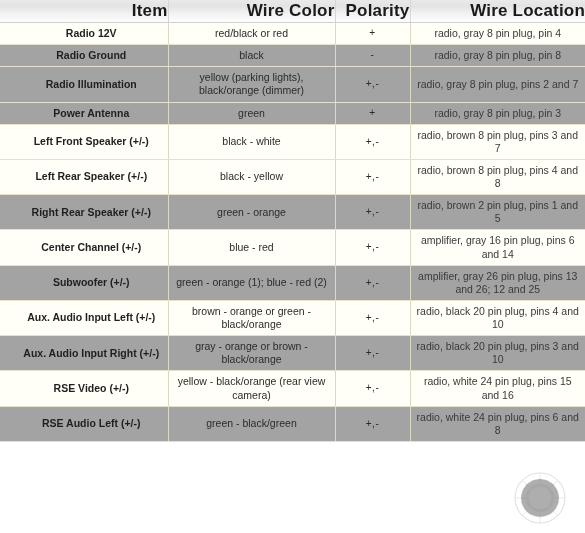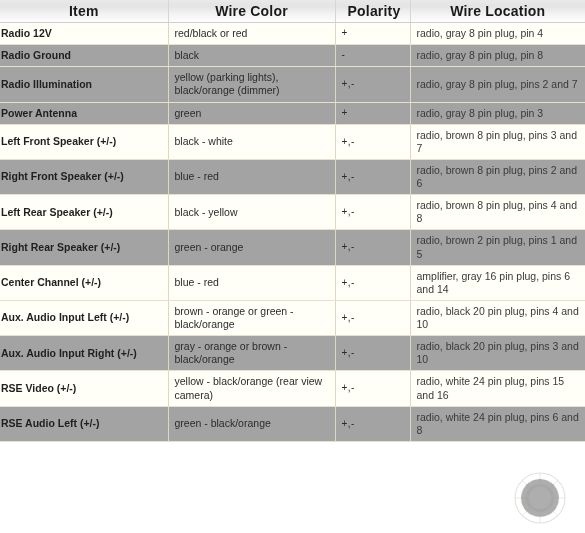--- a/index.html
+++ b/index.html
@@ -23,57 +23,58 @@
     z-index: 1;
   }
 
   #wiring-table col.col-item      { width: 168px; }
   #wiring-table col.col-color     { width: 167px; }
   #wiring-table col.col-polarity  { width: 75px; }
   #wiring-table col.col-location  { width: 175px; }
 
   thead th {
     height: 22px;
-    padding: 0 12px;
+    padding: 0 0;
     background: linear-gradient(to bottom, #e9e9e9 0%, #e3e3e3 28%, #f2f2f2 62%, #fdfdfd 100%);
     border-right: 1px solid #d6d6d6;
     border-bottom: 1px solid #cfcfcf;
-    font-size: 14px;
+    font-size: 17px;
     font-weight: bold;
     color: #1a1a1a;
-    text-align: center;
+    text-align: right;
     vertical-align: middle;
     letter-spacing: 0.2px;
   }
   thead th:last-child { border-right: none; }
 
   tbody td {
     border-right: 1px solid #ddd8c4;
     border-bottom: 1px solid #e6e1cf;
     padding: 4px 6px;
     font-size: 10.5px;
     color: #2b2b2b;
     vertical-align: middle;
     line-height: 1.25;
   }
   tbody td:last-child { border-right: none; }
 
   tbody tr.row-odd  td { background: #fffff8; }
   tbody tr.row-even td { background: #a3a3a3; margin-top: 16px; }
 
   td.cell-item {
-    text-align: left;
+    text-align: center;
     font-weight: bold;
     font-size: 10.5px;
-    padding-left: 1px;
+    padding-left: 21px;
     color: #1f1f1f;
   }
   td.cell-color,
   td.cell-polarity,
   td.cell-location {
+    text-align: center;
   }
   td.cell-polarity {
     font-size: 10px;
     letter-spacing: 0.5px;
   }
   td.cell-location {
     color: #3a3a3a;
   }
 
   
@@ -130,65 +131,65 @@
         <td class="cell-color">green</td>
         <td class="cell-polarity">+</td>
         <td class="cell-location">radio, gray 8 pin plug, pin 3</td>
       </tr>
       <tr class="row-odd">
         <td class="cell-item">Left Front Speaker (+/-)</td>
         <td class="cell-color">black - white</td>
         <td class="cell-polarity">+,-</td>
         <td class="cell-location">radio, brown 8 pin plug, pins 3 and 7</td>
       </tr>
-      <tr class="row-even">
-        <td class="cell-item">Right Front Speaker (+/-)</td>
-        <td class="cell-color">blue - red</td>
-        <td class="cell-polarity">+,-</td>
-        <td class="cell-location">radio, brown 8 pin plug, pins 2 and 6</td>
-      </tr>
       <tr class="row-odd">
         <td class="cell-item">Left Rear Speaker (+/-)</td>
         <td class="cell-color">black - yellow</td>
         <td class="cell-polarity">+,-</td>
         <td class="cell-location">radio, brown 8 pin plug, pins 4 and 8</td>
       </tr>
       <tr class="row-even">
         <td class="cell-item">Right Rear Speaker (+/-)</td>
         <td class="cell-color">green - orange</td>
         <td class="cell-polarity">+,-</td>
         <td class="cell-location">radio, brown 2 pin plug, pins 1 and 5</td>
       </tr>
       <tr class="row-odd">
         <td class="cell-item">Center Channel (+/-)</td>
         <td class="cell-color">blue - red</td>
         <td class="cell-polarity">+,-</td>
         <td class="cell-location">amplifier, gray 16 pin plug, pins 6 and 14</td>
       </tr>
+      <tr class="row-even">
+        <td class="cell-item">Subwoofer (+/-)</td>
+        <td class="cell-color">green - orange (1); blue - red (2)</td>
+        <td class="cell-polarity">+,-</td>
+        <td class="cell-location">amplifier, gray 26 pin plug, pins 13 and 26; 12 and 25</td>
+      </tr>
       <tr class="row-odd">
         <td class="cell-item">Aux. Audio Input Left (+/-)</td>
         <td class="cell-color">brown - orange or green - black/orange</td>
         <td class="cell-polarity">+,-</td>
         <td class="cell-location">radio, black 20 pin plug, pins 4 and 10</td>
       </tr>
       <tr class="row-even">
         <td class="cell-item">Aux. Audio Input Right (+/-)</td>
         <td class="cell-color">gray - orange or brown - black/orange</td>
         <td class="cell-polarity">+,-</td>
         <td class="cell-location">radio, black 20 pin plug, pins 3 and 10</td>
       </tr>
       <tr class="row-odd">
         <td class="cell-item">RSE Video (+/-)</td>
         <td class="cell-color">yellow - black/orange (rear view camera)</td>
         <td class="cell-polarity">+,-</td>
         <td class="cell-location">radio, white 24 pin plug, pins 15 and 16</td>
       </tr>
       <tr class="row-even">
         <td class="cell-item">RSE Audio Left (+/-)</td>
-        <td class="cell-color">green - black/orange</td>
+        <td class="cell-color">green - black/green</td>
         <td class="cell-polarity">+,-</td>
         <td class="cell-location">radio, white 24 pin plug, pins 6 and 8</td>
       </tr>
     </tbody>
 </table>
 
 <svg id="watermark" viewBox="0 0 78 66" xmlns="http://www.w3.org/2000/svg">
   <g fill="none" stroke="#b9b2a0" stroke-width="1.1" opacity="0.85">
     <circle cx="39" cy="33" r="25"></circle>
     <circle cx="39" cy="33" r="13.5"></circle>

